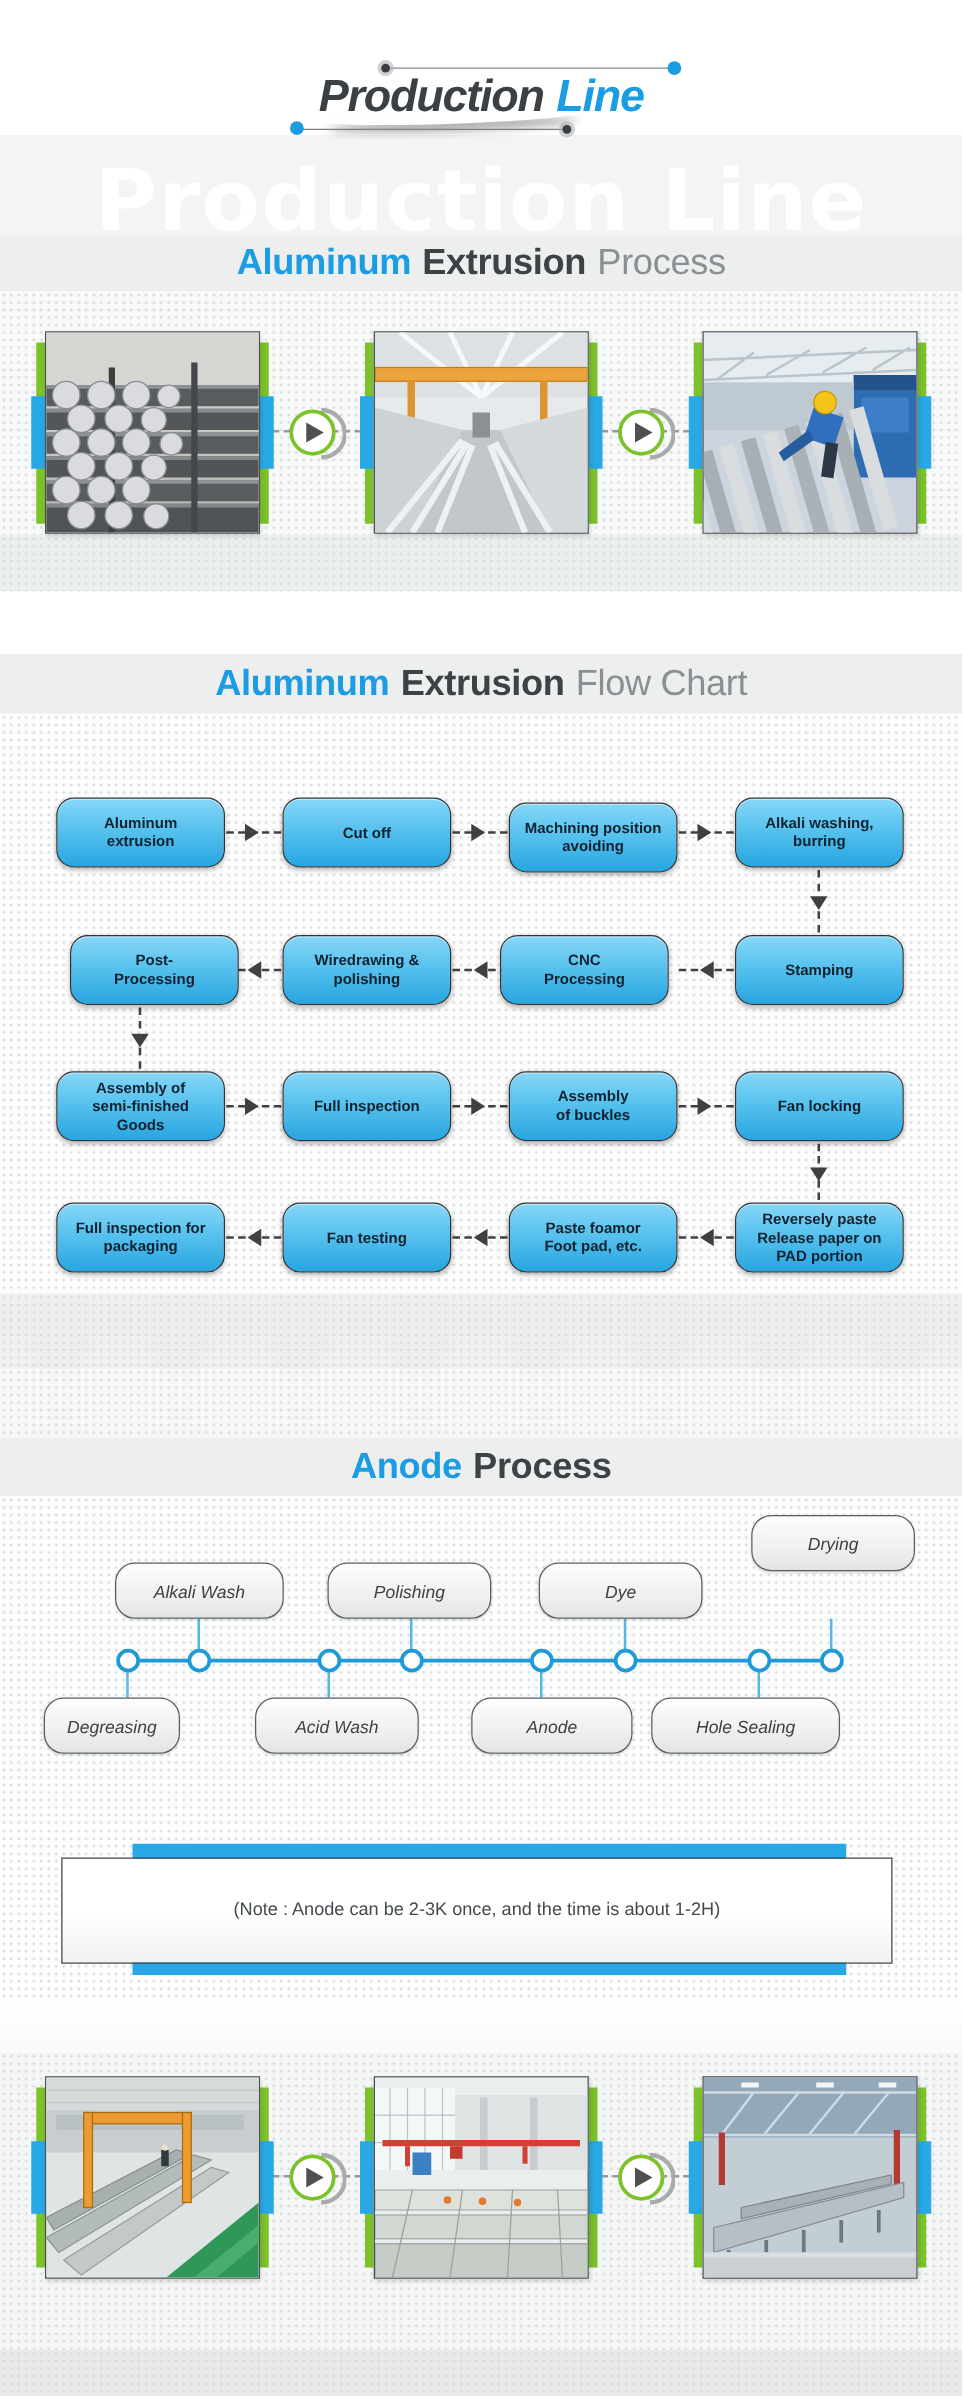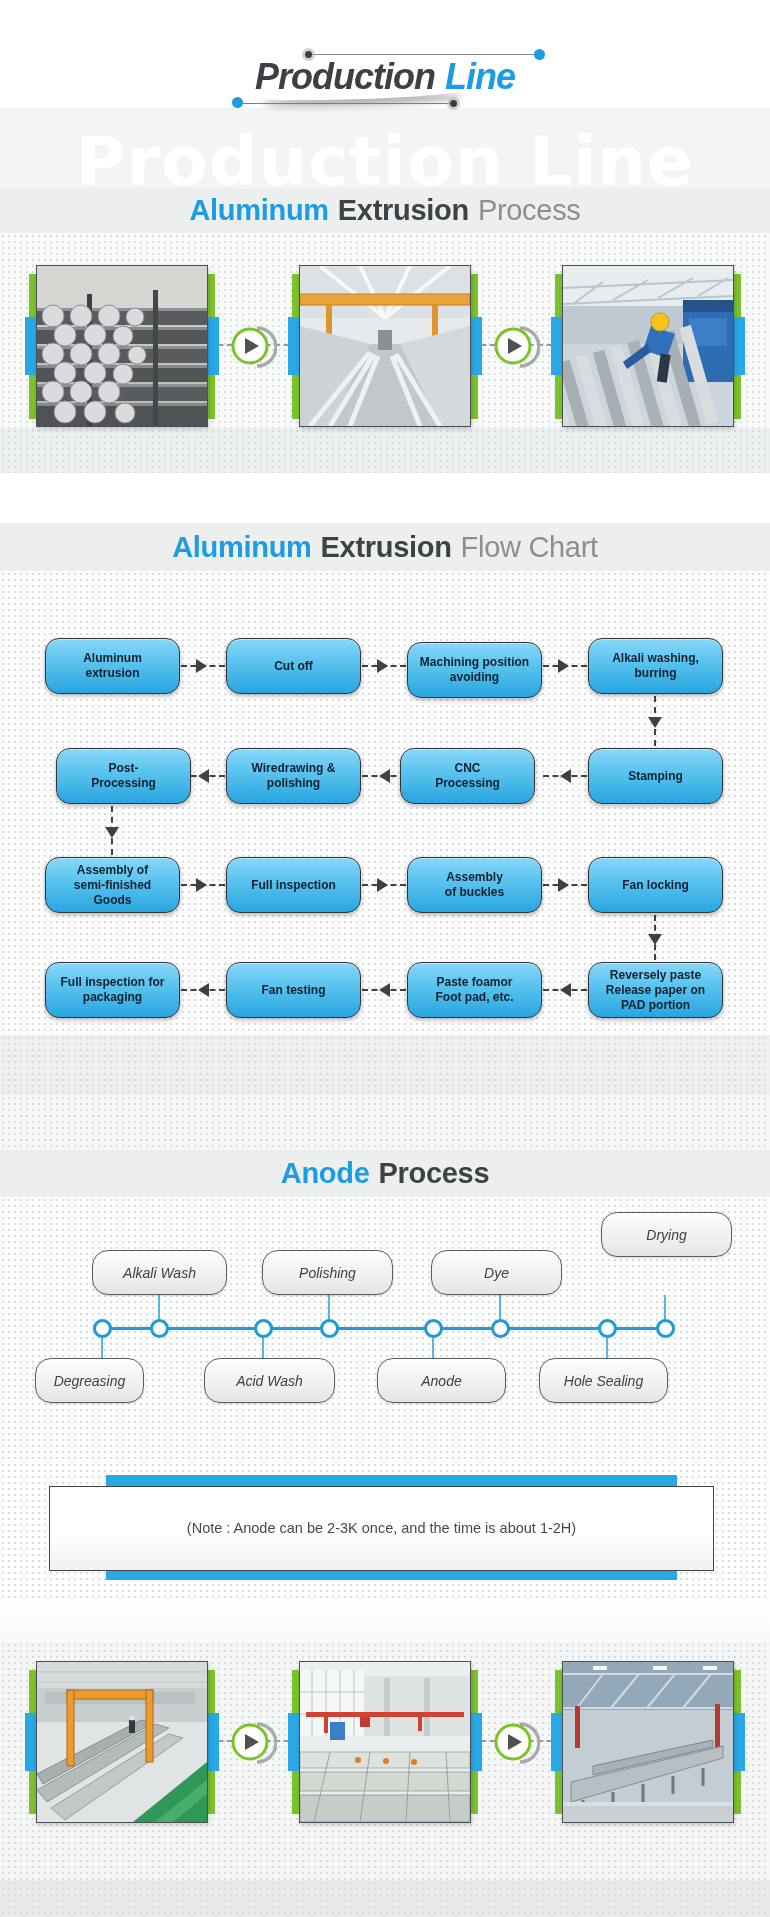--- a/index.html
+++ b/index.html
@@ -319,21 +319,21 @@
     <span class="t-dark">Process</span>
   </div>
 
   <div class="abox" style="left:92px;top:1250px;width:135px;">Alkali Wash</div>
   <div class="abox" style="left:262px;top:1250px;width:131px;">Polishing</div>
   <div class="abox" style="left:431px;top:1250px;width:131px;">Dye</div>
   <div class="abox" style="left:601px;top:1212px;width:131px;">Drying</div>
   <div class="abox" style="left:35px;top:1358px;width:109px;">Degreasing</div>
   <div class="abox" style="left:204px;top:1358px;width:131px;">Acid Wash</div>
   <div class="abox" style="left:377px;top:1358px;width:129px;">Anode</div>
-  <div class="abox" style="left:539px;top:1358px;width:129px;">Hole Sealing</div>
+  <div class="abox" style="left:521px;top:1358px;width:151px;">Hole Sealing</div>
   <div class="aline" style="left:97px;top:1327px;width:573px;"></div>
 
   <div class="stub" style="left:158px;top:1295px;height:32px;"></div>
   <div class="stub" style="left:328px;top:1295px;height:32px;"></div>
   <div class="stub" style="left:499px;top:1295px;height:32px;"></div>
   <div class="stub" style="left:664px;top:1295px;height:32px;"></div>
 
   <div class="stub" style="left:101px;top:1330px;height:28px;"></div>
   <div class="stub" style="left:262px;top:1330px;height:28px;"></div>
   <div class="stub" style="left:432px;top:1330px;height:28px;"></div>

